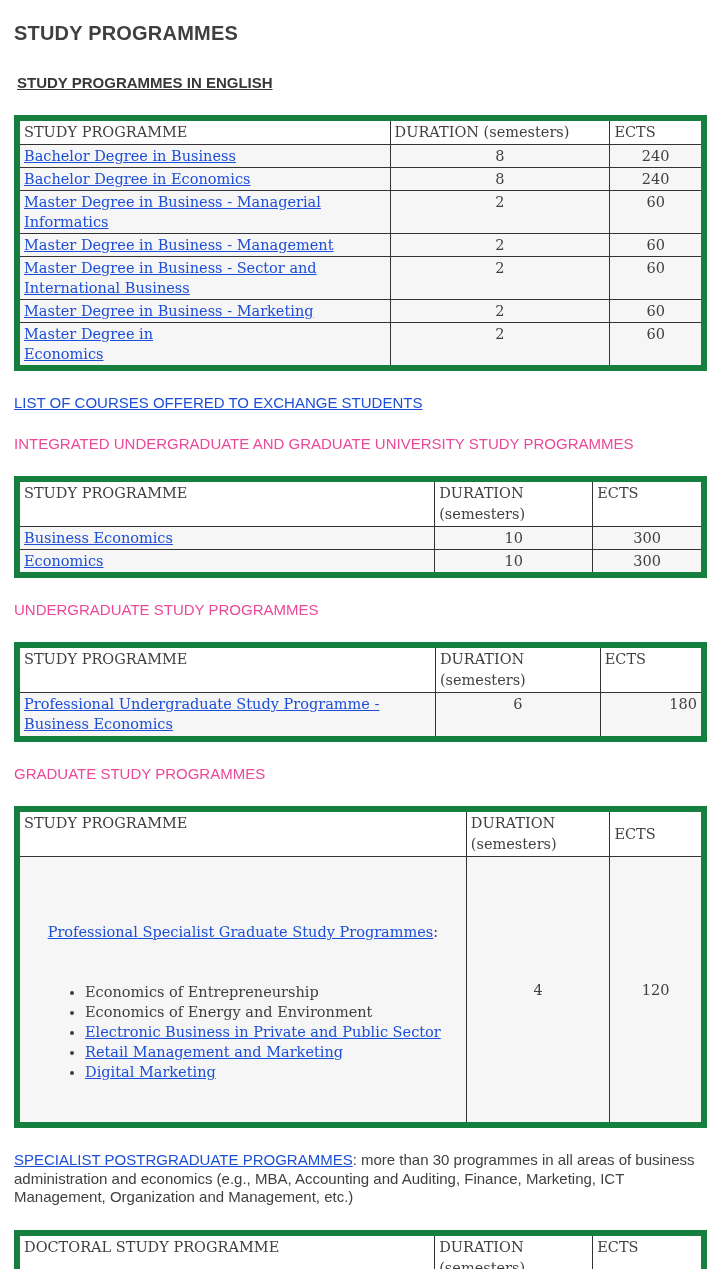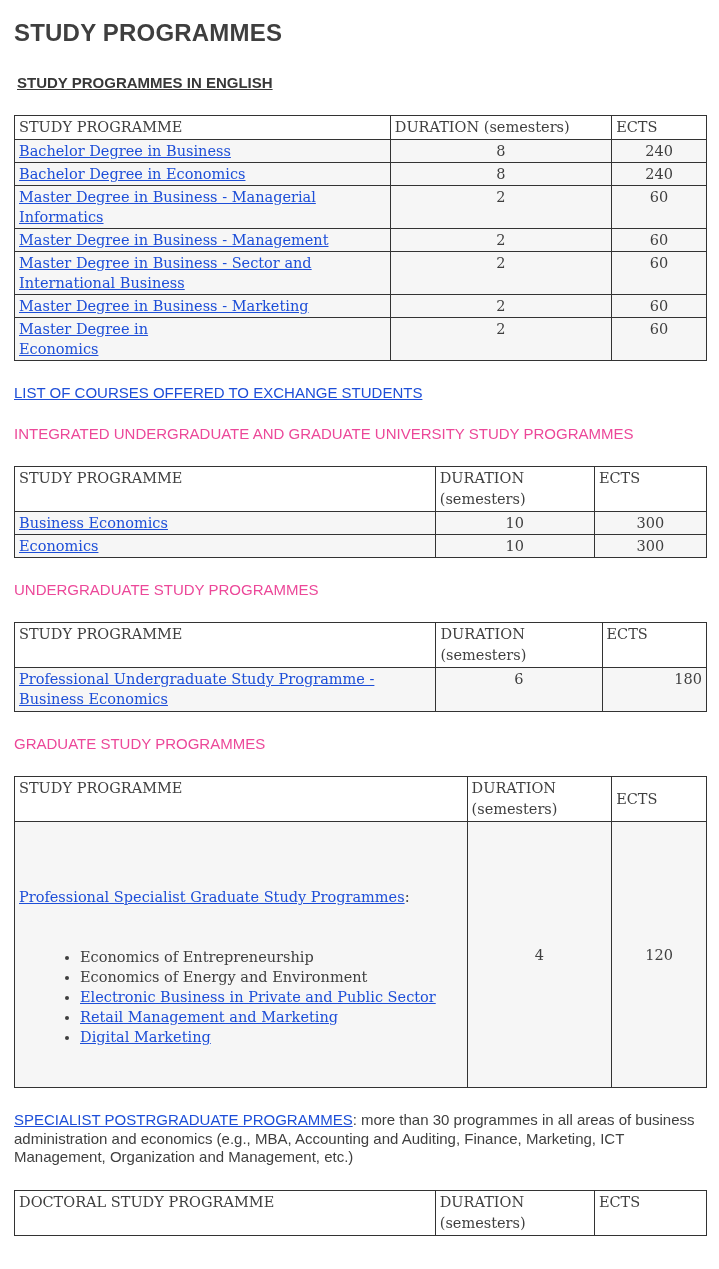--- a/index.html
+++ b/index.html
@@ -1,55 +1,55 @@
 <!DOCTYPE html>
 <html><head>
 <meta charset="utf-8">
 <style>
   html, body { margin:0; padding:0; background:#ffffff; }
   body { width:719px; font-family:"Liberation Sans", sans-serif; color:#3b3b3b; }
   .page { box-sizing:border-box; width:719px; padding:16px 12px 4px 14px; }
 
   h1.title {
-    font-size:24px; font-weight:bold; color:#3f3f3f;
+    font-size:20px; font-weight:bold; color:#3f3f3f;
     margin:2px 0 0 0; line-height:30px; letter-spacing:0.2px;
   }
   .h-bold {
     font-size:15px; font-weight:bold; color:#383838;
     text-decoration:underline; margin:26px 0 0 3px; line-height:18px;
   }
   .h-plain {
     font-size:15px; font-weight:normal; color:#ec4899;
     margin:23px 0 0 0; line-height:18px;
   }
   .link-line { margin:23px 0 0 0; font-size:15px; line-height:18px; }
   a.tlink { color:#1d4ed8; text-decoration:underline; cursor:pointer; }
 
   table.ptable {
     width:693px; border-collapse:collapse; table-layout:fixed;
-    margin:23px 0 0 0; border:1px solid #15803d;
+    margin:23px 0 0 0; border:6px solid #15803d;
     font-family:"DejaVu Serif", "Liberation Serif", serif;
     font-size:14.5px; color:#3f3f3f;
   }
   .ptable th, .ptable td {
     border:1px solid #333333; padding:1px 4px; vertical-align:top;
     text-align:left; font-weight:normal; overflow:hidden;
   }
   .ptable th { line-height:21px; background:#ffffff; white-space:pre-line; }
   .ptable td { line-height:20px; background:#f6f6f6; }
   .ptable td.c-prog { white-space:pre-line; }
   .ptable td.c-dur, .ptable td.c-ects { text-align:center; }
   #t-undergraduate td.c-ects { text-align:right; }
   tr.tall td { height:40px; }
   #t-undergraduate td { height:41px; }
 
   
   #t-graduate td.grad-cell { padding:0 4px; }
   .grad-inner { min-height:187px; }
-  .grad-link-line { margin:25px 0 0 0; line-height:20px; }
+  .grad-link-line { margin:25px 0 0 0; line-height:20px;text-align:center; }
   .grad-colon { color:#3f3f3f; }
   ul.bullets { margin:20px 0 0 0; padding:0 0 0 61px; list-style-type:disc; }
   ul.bullets li { line-height:20px; }
   #t-graduate td.c-dur, #t-graduate td.c-ects { vertical-align:middle; }
   #t-graduate th.c-ects { vertical-align:middle; }
 
   .para { margin:23px 0 0 0; font-size:15px; line-height:18.5px; color:#3f3f3f; width:700px; }
 </style>
 </head>
 <body>

